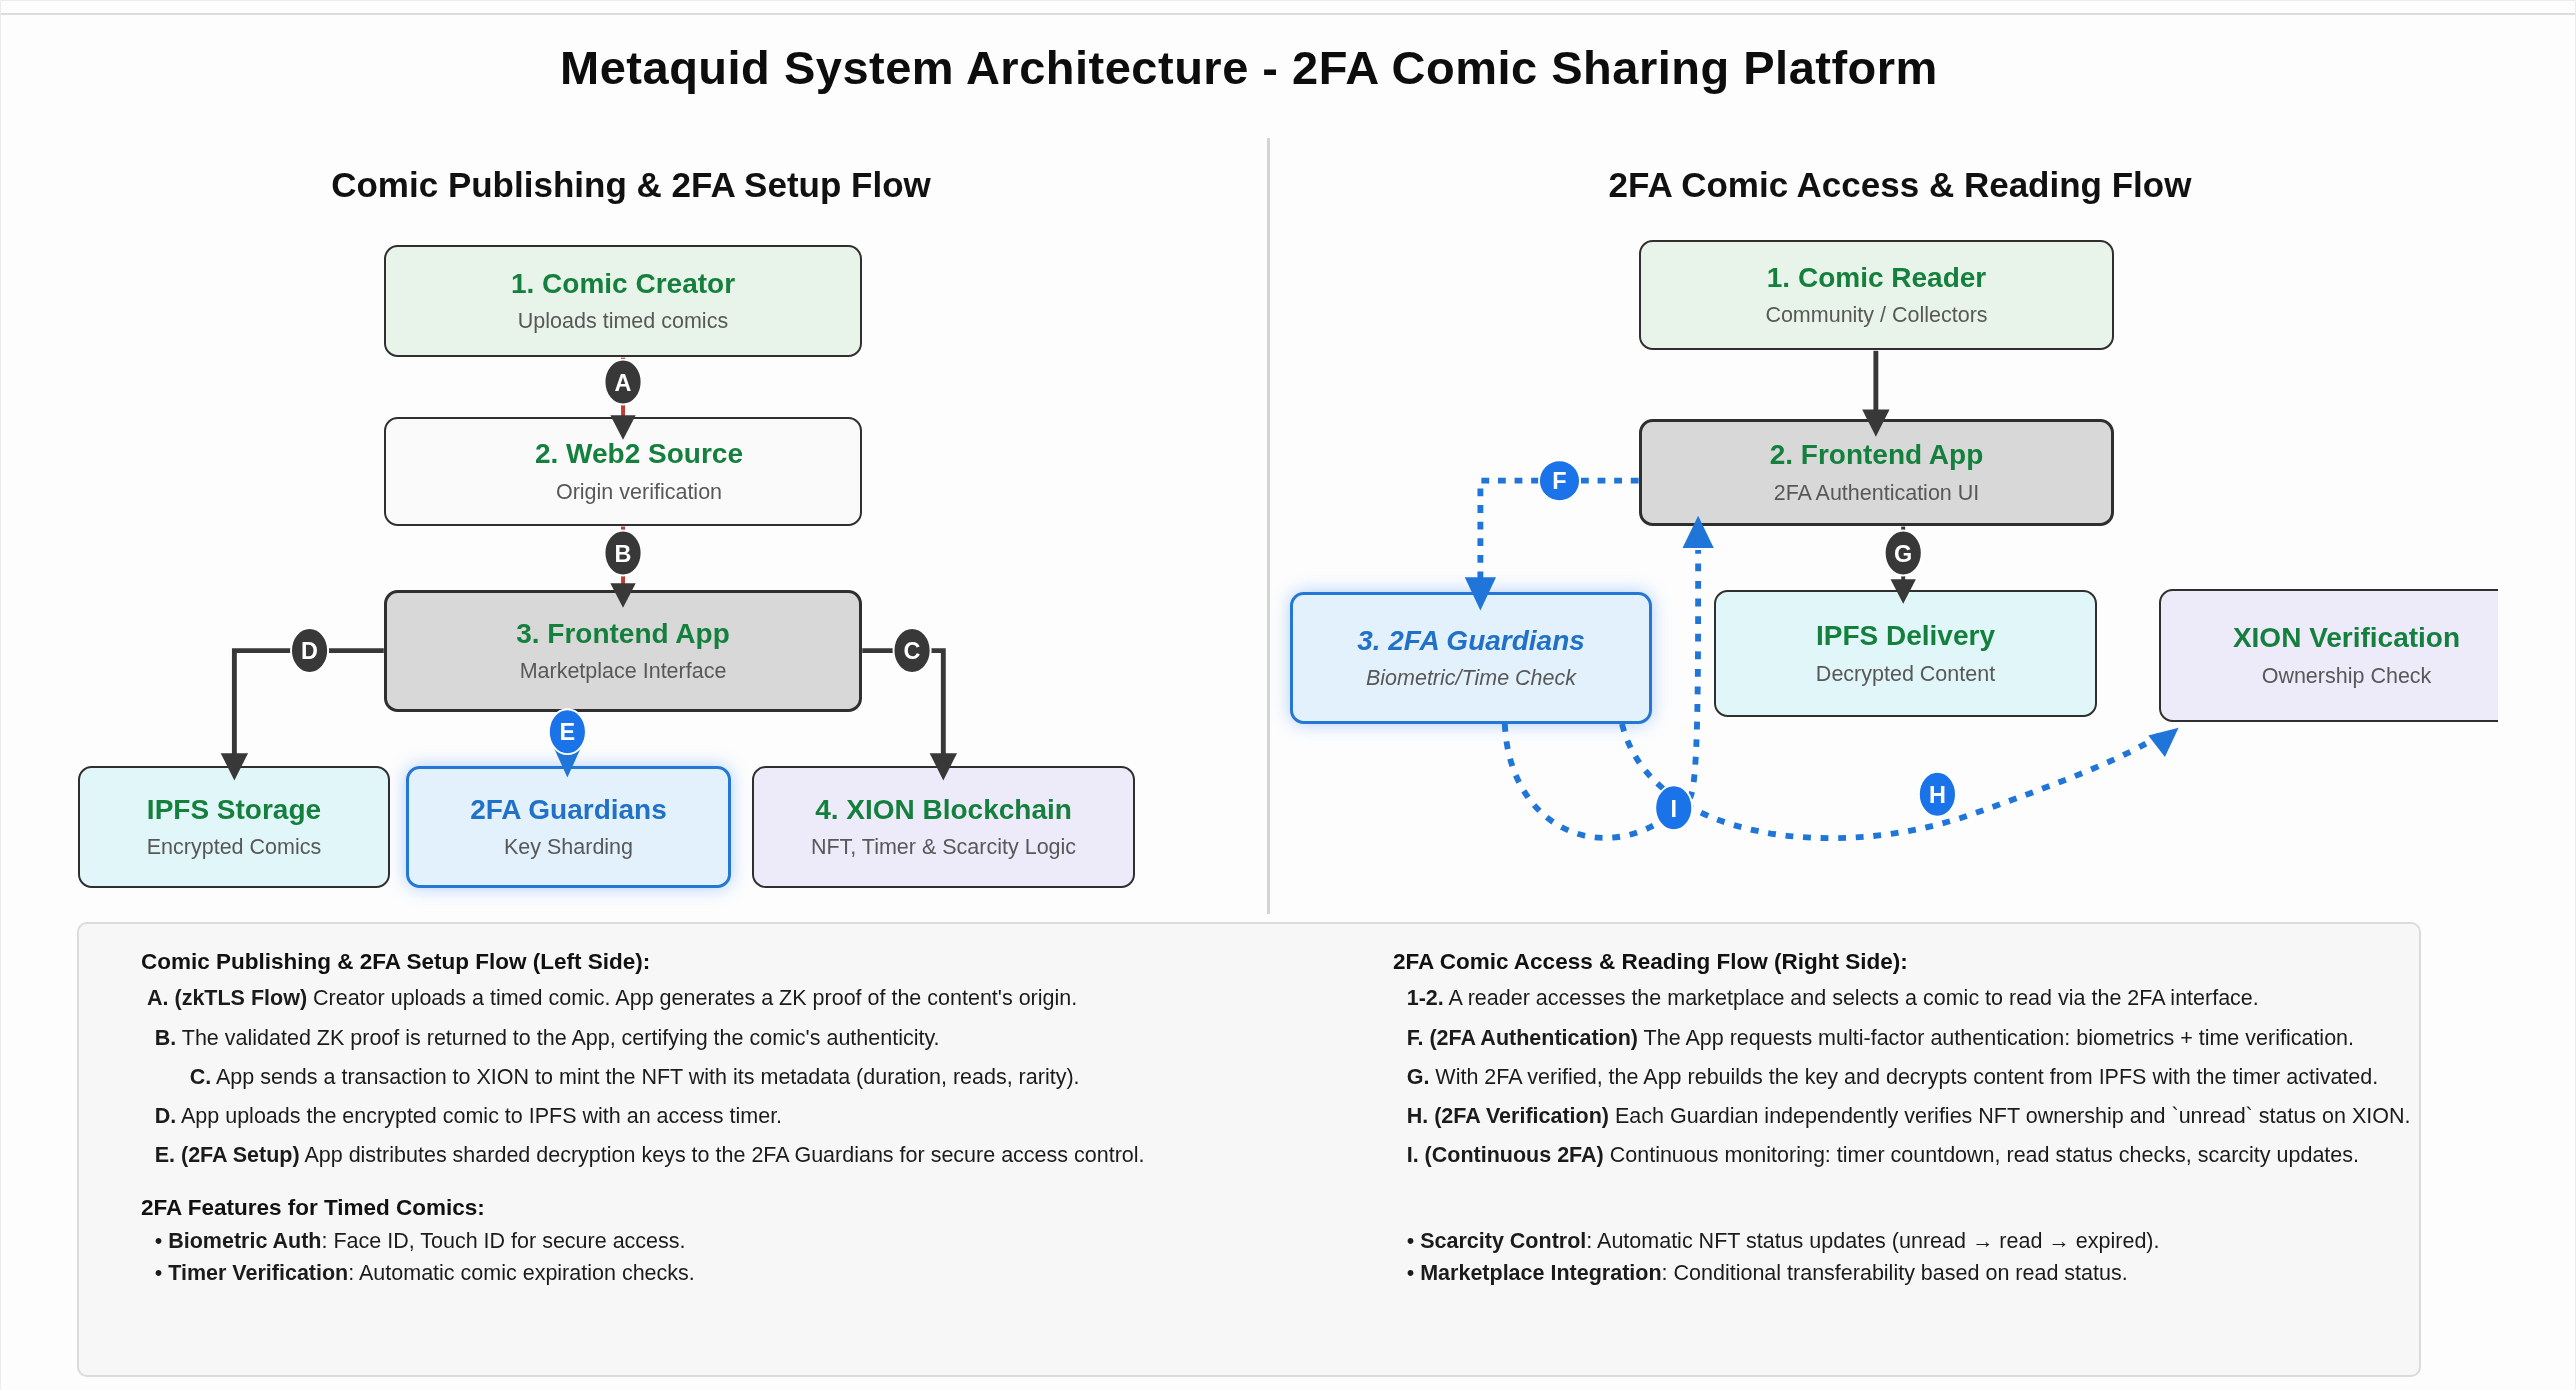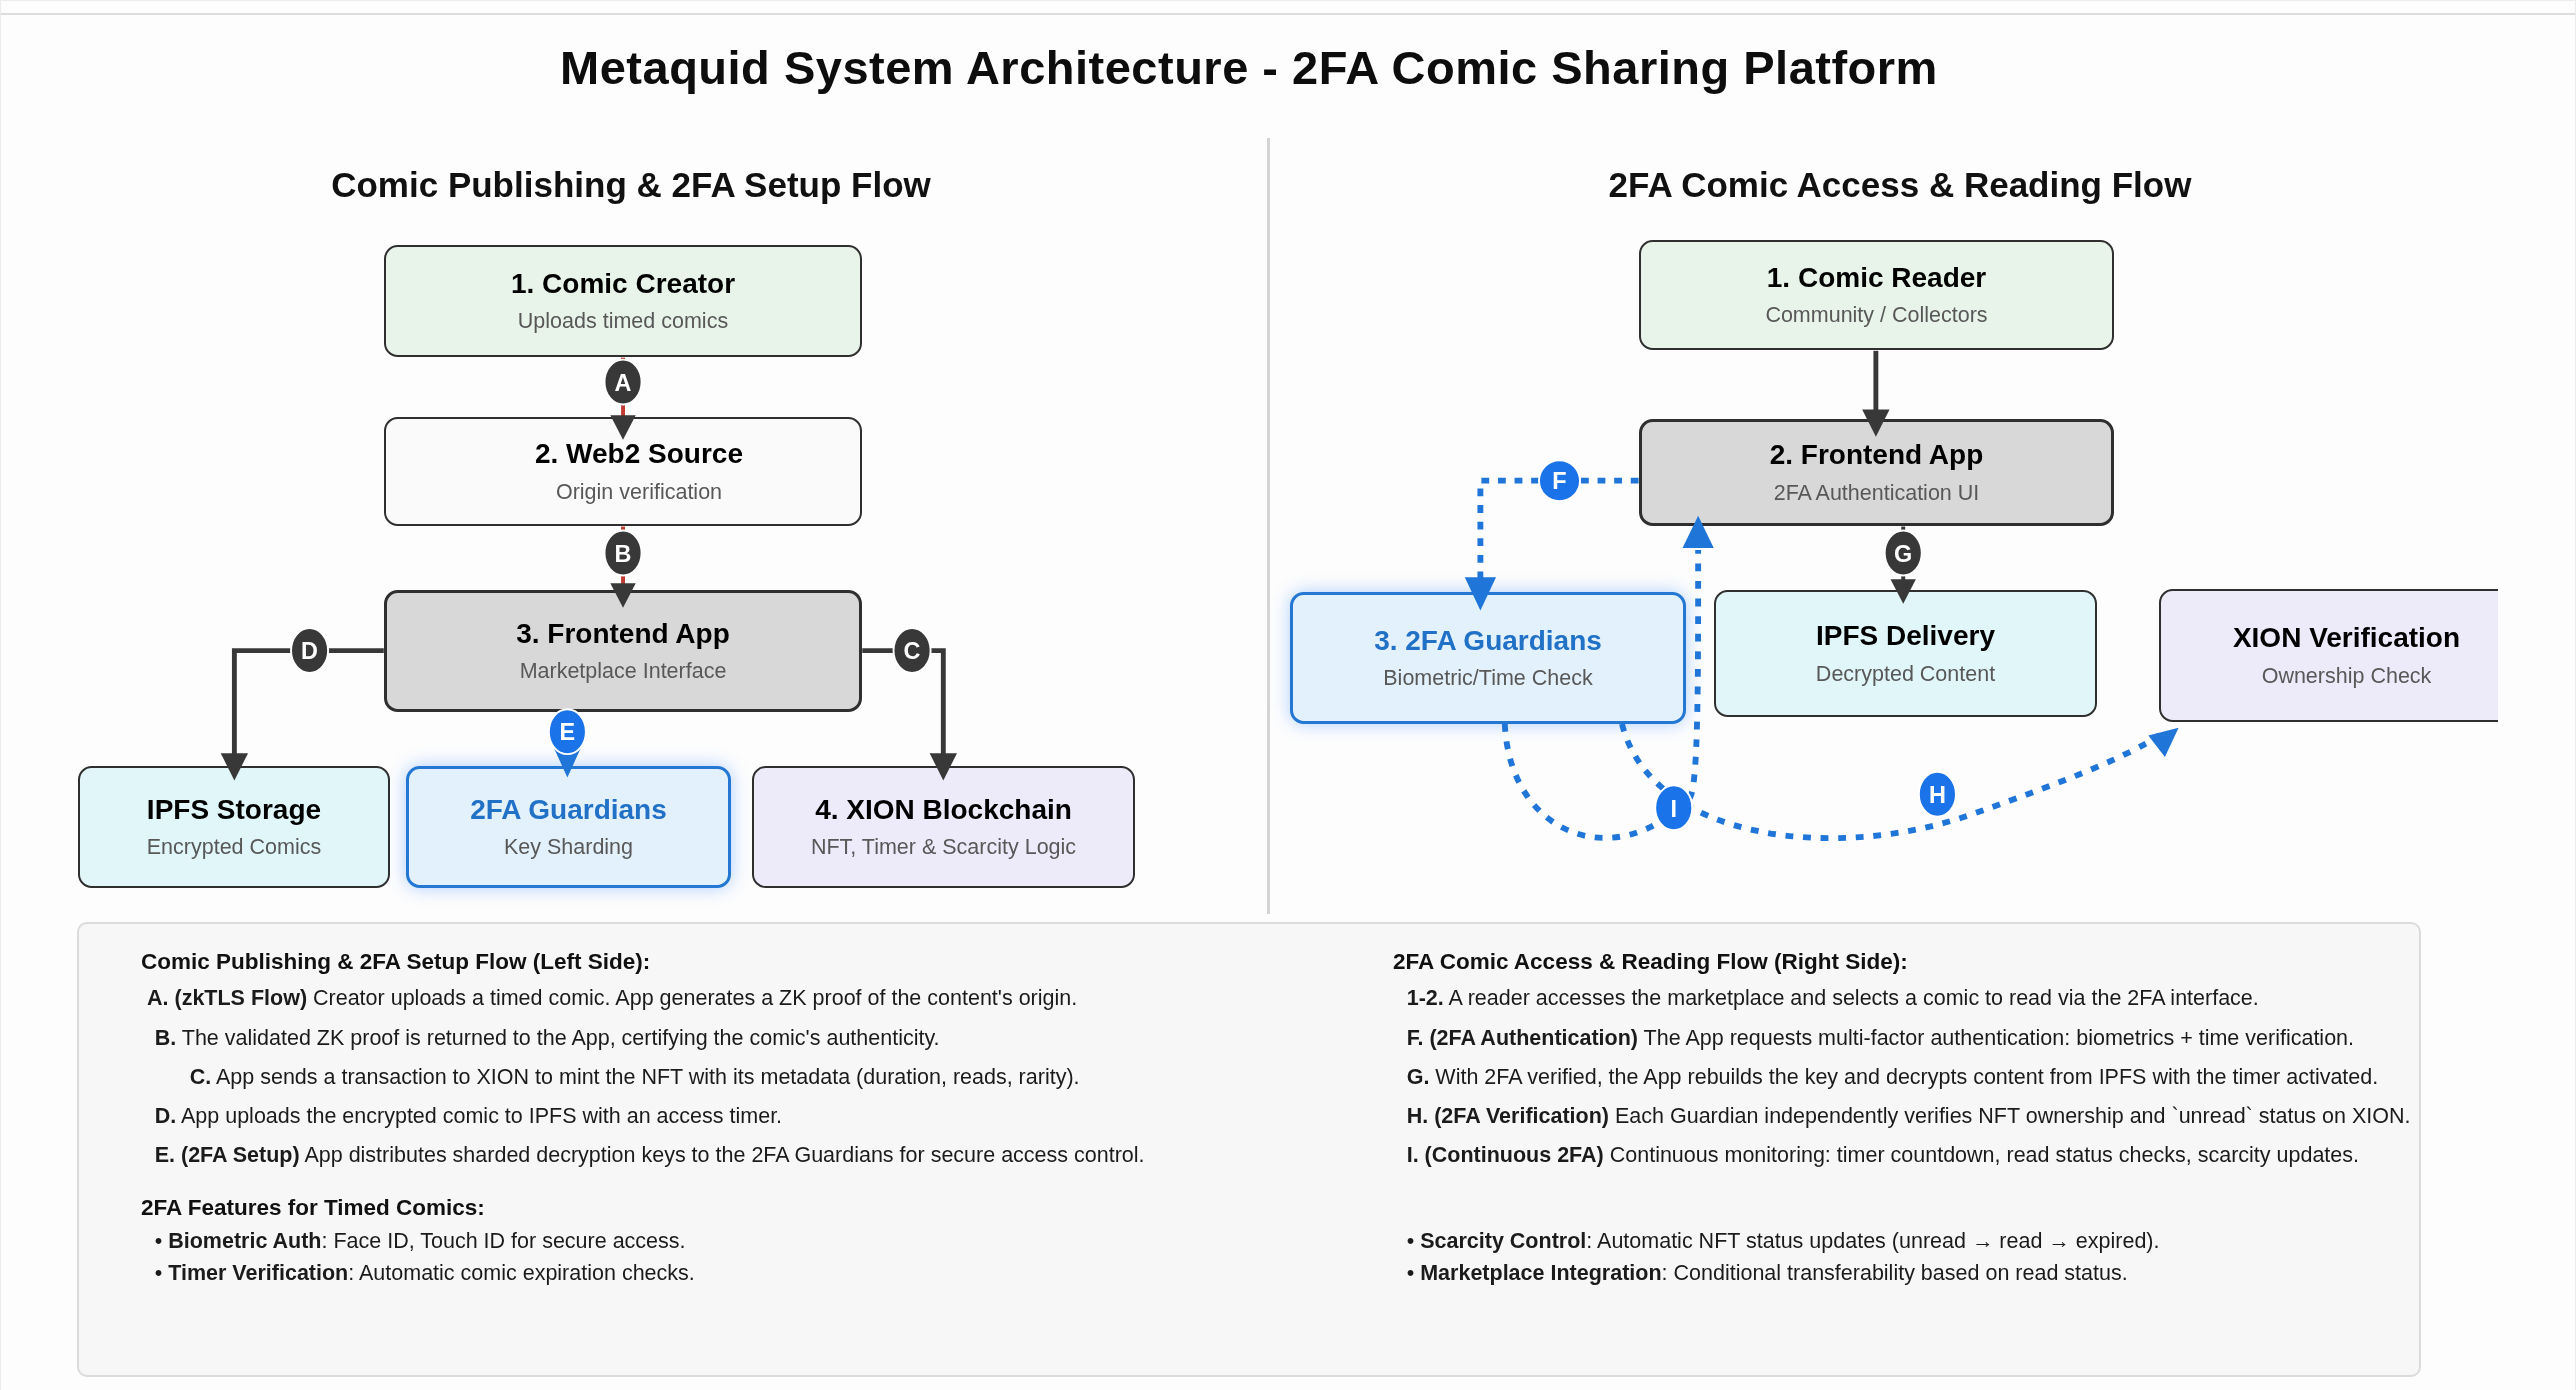--- a/index.html
+++ b/index.html
@@ -14,21 +14,21 @@
   .flow-header{position:absolute;top:164px;text-align:center;font-size:35px;font-weight:bold;color:#111;}
   #left-header{left:142px;width:976px;}
   #right-header{left:1411px;width:976px;}
   .divider{position:absolute;left:1266px;top:137px;width:2.9px;height:776px;background:#d4d4d4;}
 
   .node{
     position:absolute;box-sizing:border-box;border-radius:13.7px;
     border:2.9px solid #2f2f2f;display:flex;flex-direction:column;
     align-items:center;justify-content:center;gap:9.8px;z-index:1;
   }
-  .node .t{font-size:28px;font-weight:bold;color:#000000;}
+  .node .t{font-size:28px;font-weight:bold;color:#15803d;}
   .node .s{font-size:21.5px;color:#585858;}
   .fill-green{background:#e8f4ea;}
   .fill-white{background:#fafafa;}
   .fill-gray{background:#d8d8d8;border-width:3.9px;}
   .fill-cyan{background:#e0f6f9;}
   .fill-lav{background:#edeafa;}
   .node.blue{
     background:#e3f1fc;border:3.9px solid #2478d4;
     box-shadow:0 0 17.6px rgba(80,150,255,0.45);
   }
@@ -86,21 +86,21 @@
   </div>
 
   <div class="node fill-green" style="left:1638px;top:239px;width:475px;height:110px;">
     <div class="t">1. Comic Reader</div>
     <div class="s">Community / Collectors</div>
   </div>
   <div class="node fill-gray" style="left:1638px;top:418px;width:475px;height:107px;">
     <div class="t">2. Frontend App</div>
     <div class="s">2FA Authentication UI</div>
   </div>
-  <div class="node blue" style="left:1289px;top:591px;width:396px;height:132px;">
+  <div class="node blue" style="left:1289px;top:591px;width:362px;height:132px;font-style:italic;">
     <div class="t">3. 2FA Guardians</div>
     <div class="s">Biometric/Time Check</div>
   </div>
   <div class="node fill-cyan" style="left:1713px;top:589px;width:383px;height:127px;">
     <div class="t">IPFS Delivery</div>
     <div class="s">Decrypted Content</div>
   </div>
 
   <div class="clipwrap" style="left:2158px;top:588px;width:339px;height:133px;">
     <div class="node fill-lav" style="width:375px;height:133px;">

